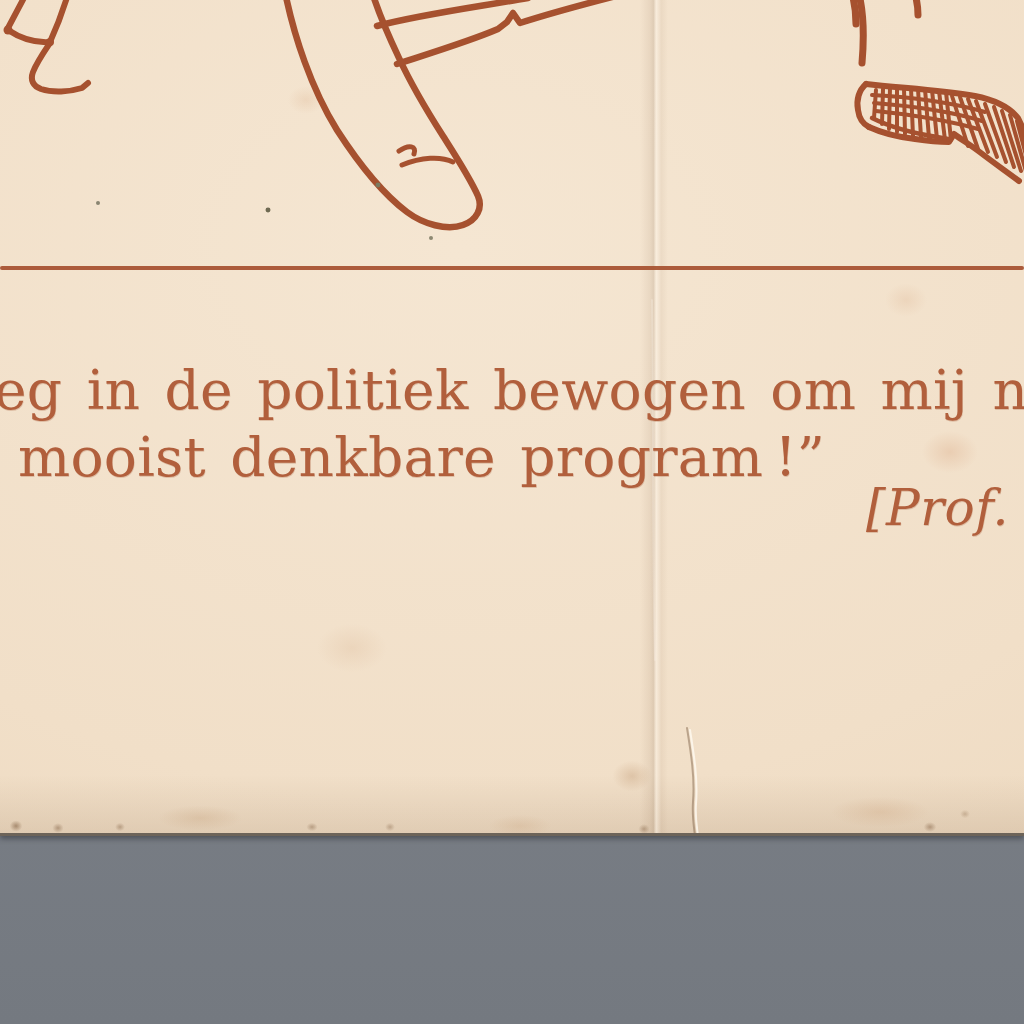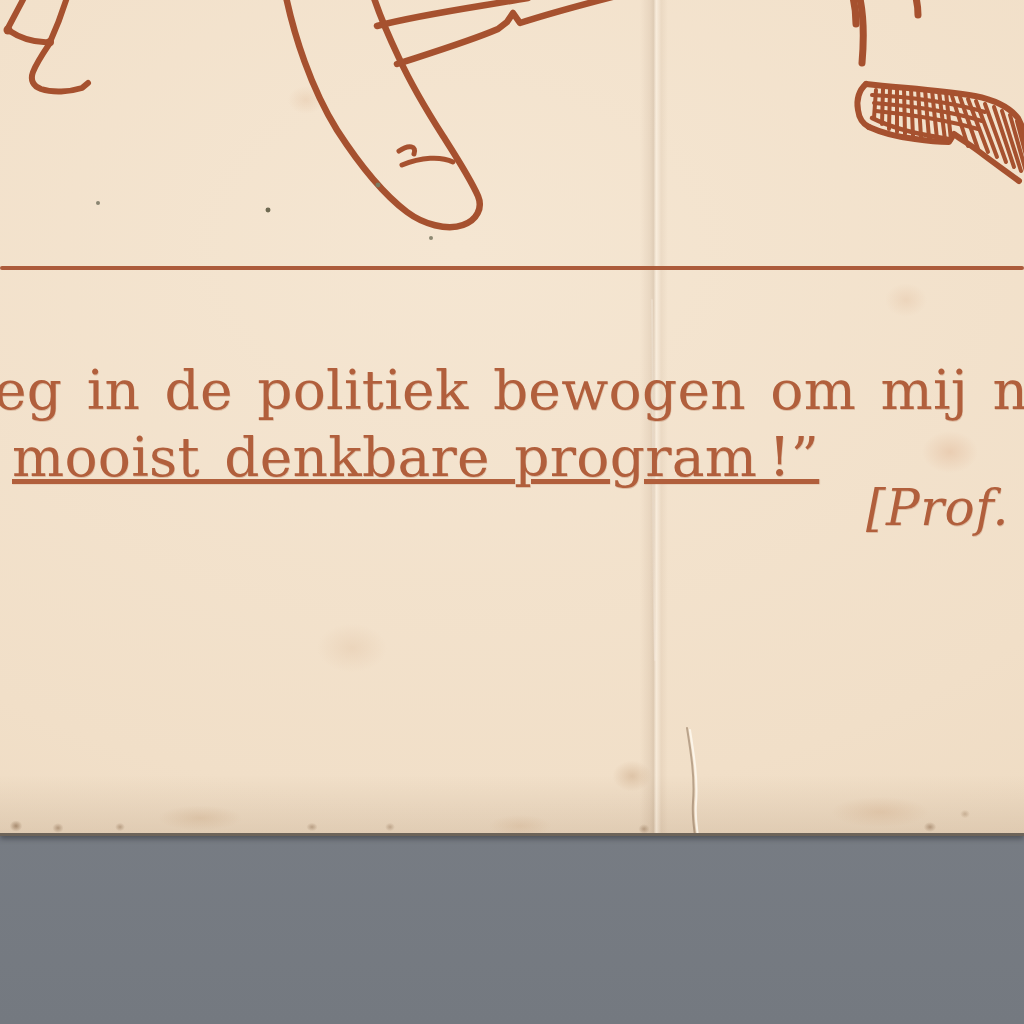--- a/index.html
+++ b/index.html
@@ -60,21 +60,21 @@
   .quote-line, .attribution {
     position: absolute; white-space: nowrap;
     color: var(--c-text_ink, #b15f3c);
     text-shadow: 0.5px 0.5px 0 rgba(160,80,45,.25);
   }
   .quote-line {
     font-size: 55px; line-height: 1;
     word-spacing: 0.12em; letter-spacing: 0.005em;
   }
   .line1 { left: -6px; top: 363px; }
-  .line2 { left: 12px;  top: 430px; text-decoration: underline; }
+  .line2 { left: 18px;  top: 430px; }
   .attribution {
     font-size: 50px; line-height: 1; font-style: italic;
     left: 866px; top: 483px; letter-spacing: 0.01em;
   }
   .specks {
     position: absolute; left: 0; top: 0; width: 2px; height: 2px;
     background: transparent; border-radius: 50%; pointer-events: none;
     box-shadow:
       267px 209px 0 1.5px #6f6a52,
       97px  202px 0 1px   #8a8571,

